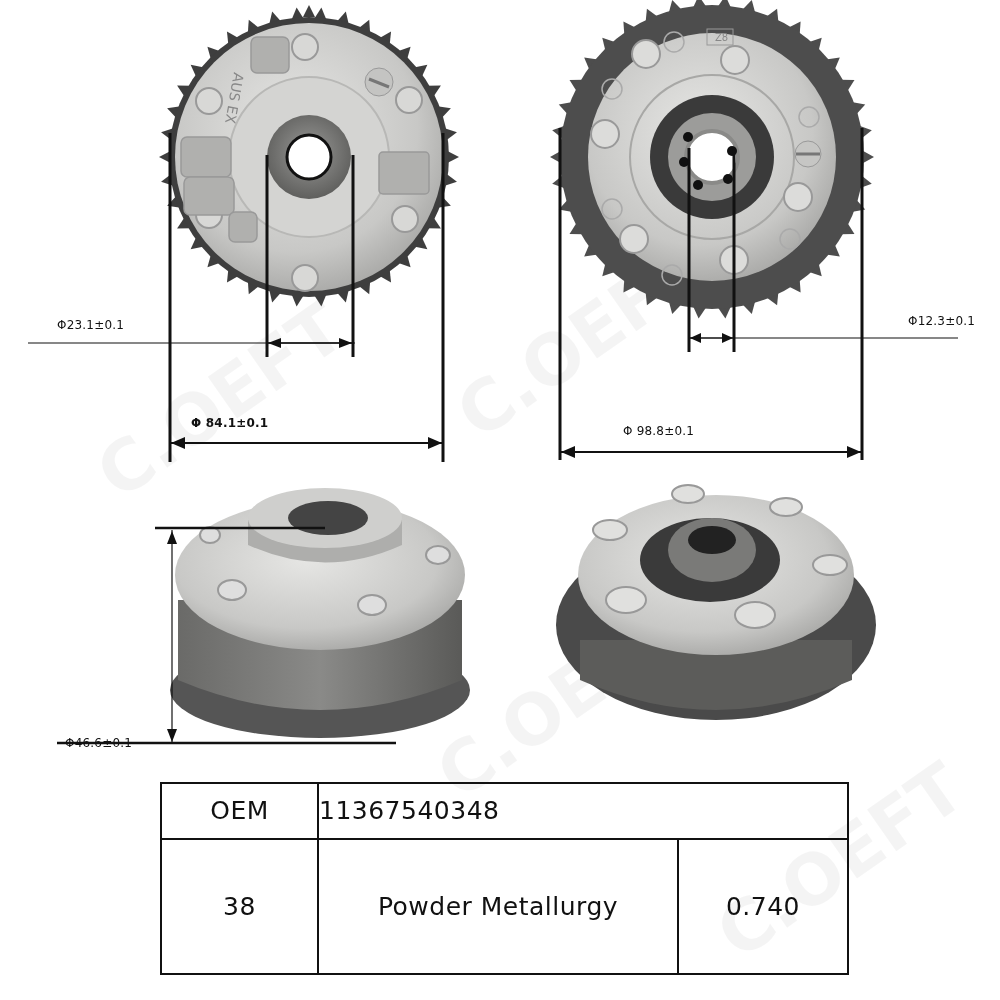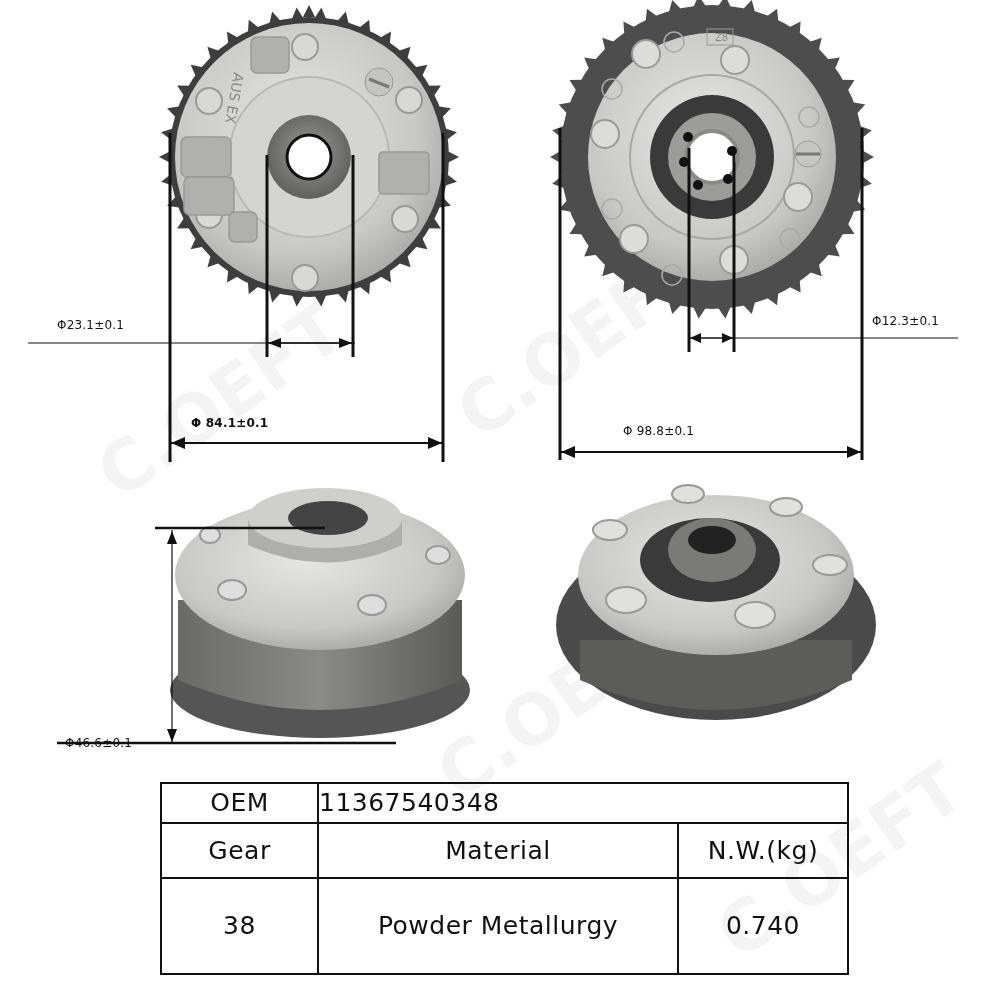--- a/index.html
+++ b/index.html
@@ -254,39 +254,34 @@
     <line x1="155" y1="528" x2="325" y2="528" stroke-width="2.5"></line>
     <line x1="172" y1="530" x2="172" y2="742" stroke-width="1.2"></line>
     <path d="M172,531 L167,544 L177,544 Z" stroke="none"></path>
     <path d="M172,742 L167,729 L177,729 Z" stroke="none"></path>
     <line x1="57" y1="743" x2="396" y2="743" stroke-width="2.5"></line>
   </g>
 </svg>
 
 <div class="dimlabel" style="left:57px; top:318px;">Φ23.1±0.1</div>
 <div class="dimlabel" style="left:191px; top:416px;font-weight:bold;">Φ 84.1±0.1</div>
-<div class="dimlabel" style="left:872px; top:314px;">Φ12.3±0.1</div>
+<div class="dimlabel" style="left:908px; top:314px;">Φ12.3±0.1</div>
 <div class="dimlabel" style="left:623px; top:424px;">Φ 98.8±0.1</div>
 <div class="dimlabel" style="left:65px; top:736px;">Φ46.6±0.1</div>
 
 <table class="spec">
   <colgroup>
     <col style="width:157px">
     <col style="width:360px">
     <col style="width:170px">
   </colgroup>
   <tbody>
       <tr style="height:38px">
     <td>OEM</td>
     <td class="left" colspan="2">11367540348</td>
   </tr>
-  <tr style="height:53px">
-    <td>Gear</td>
-    <td>Material</td>
-    <td>N.W.(kg)</td>
-  </tr>
   <tr style="height:92px">
     <td>38</td>
     <td>Powder Metallurgy</td>
     <td>0.740</td>
   </tr>
 </tbody>
   </table>
 
 </body></html>

